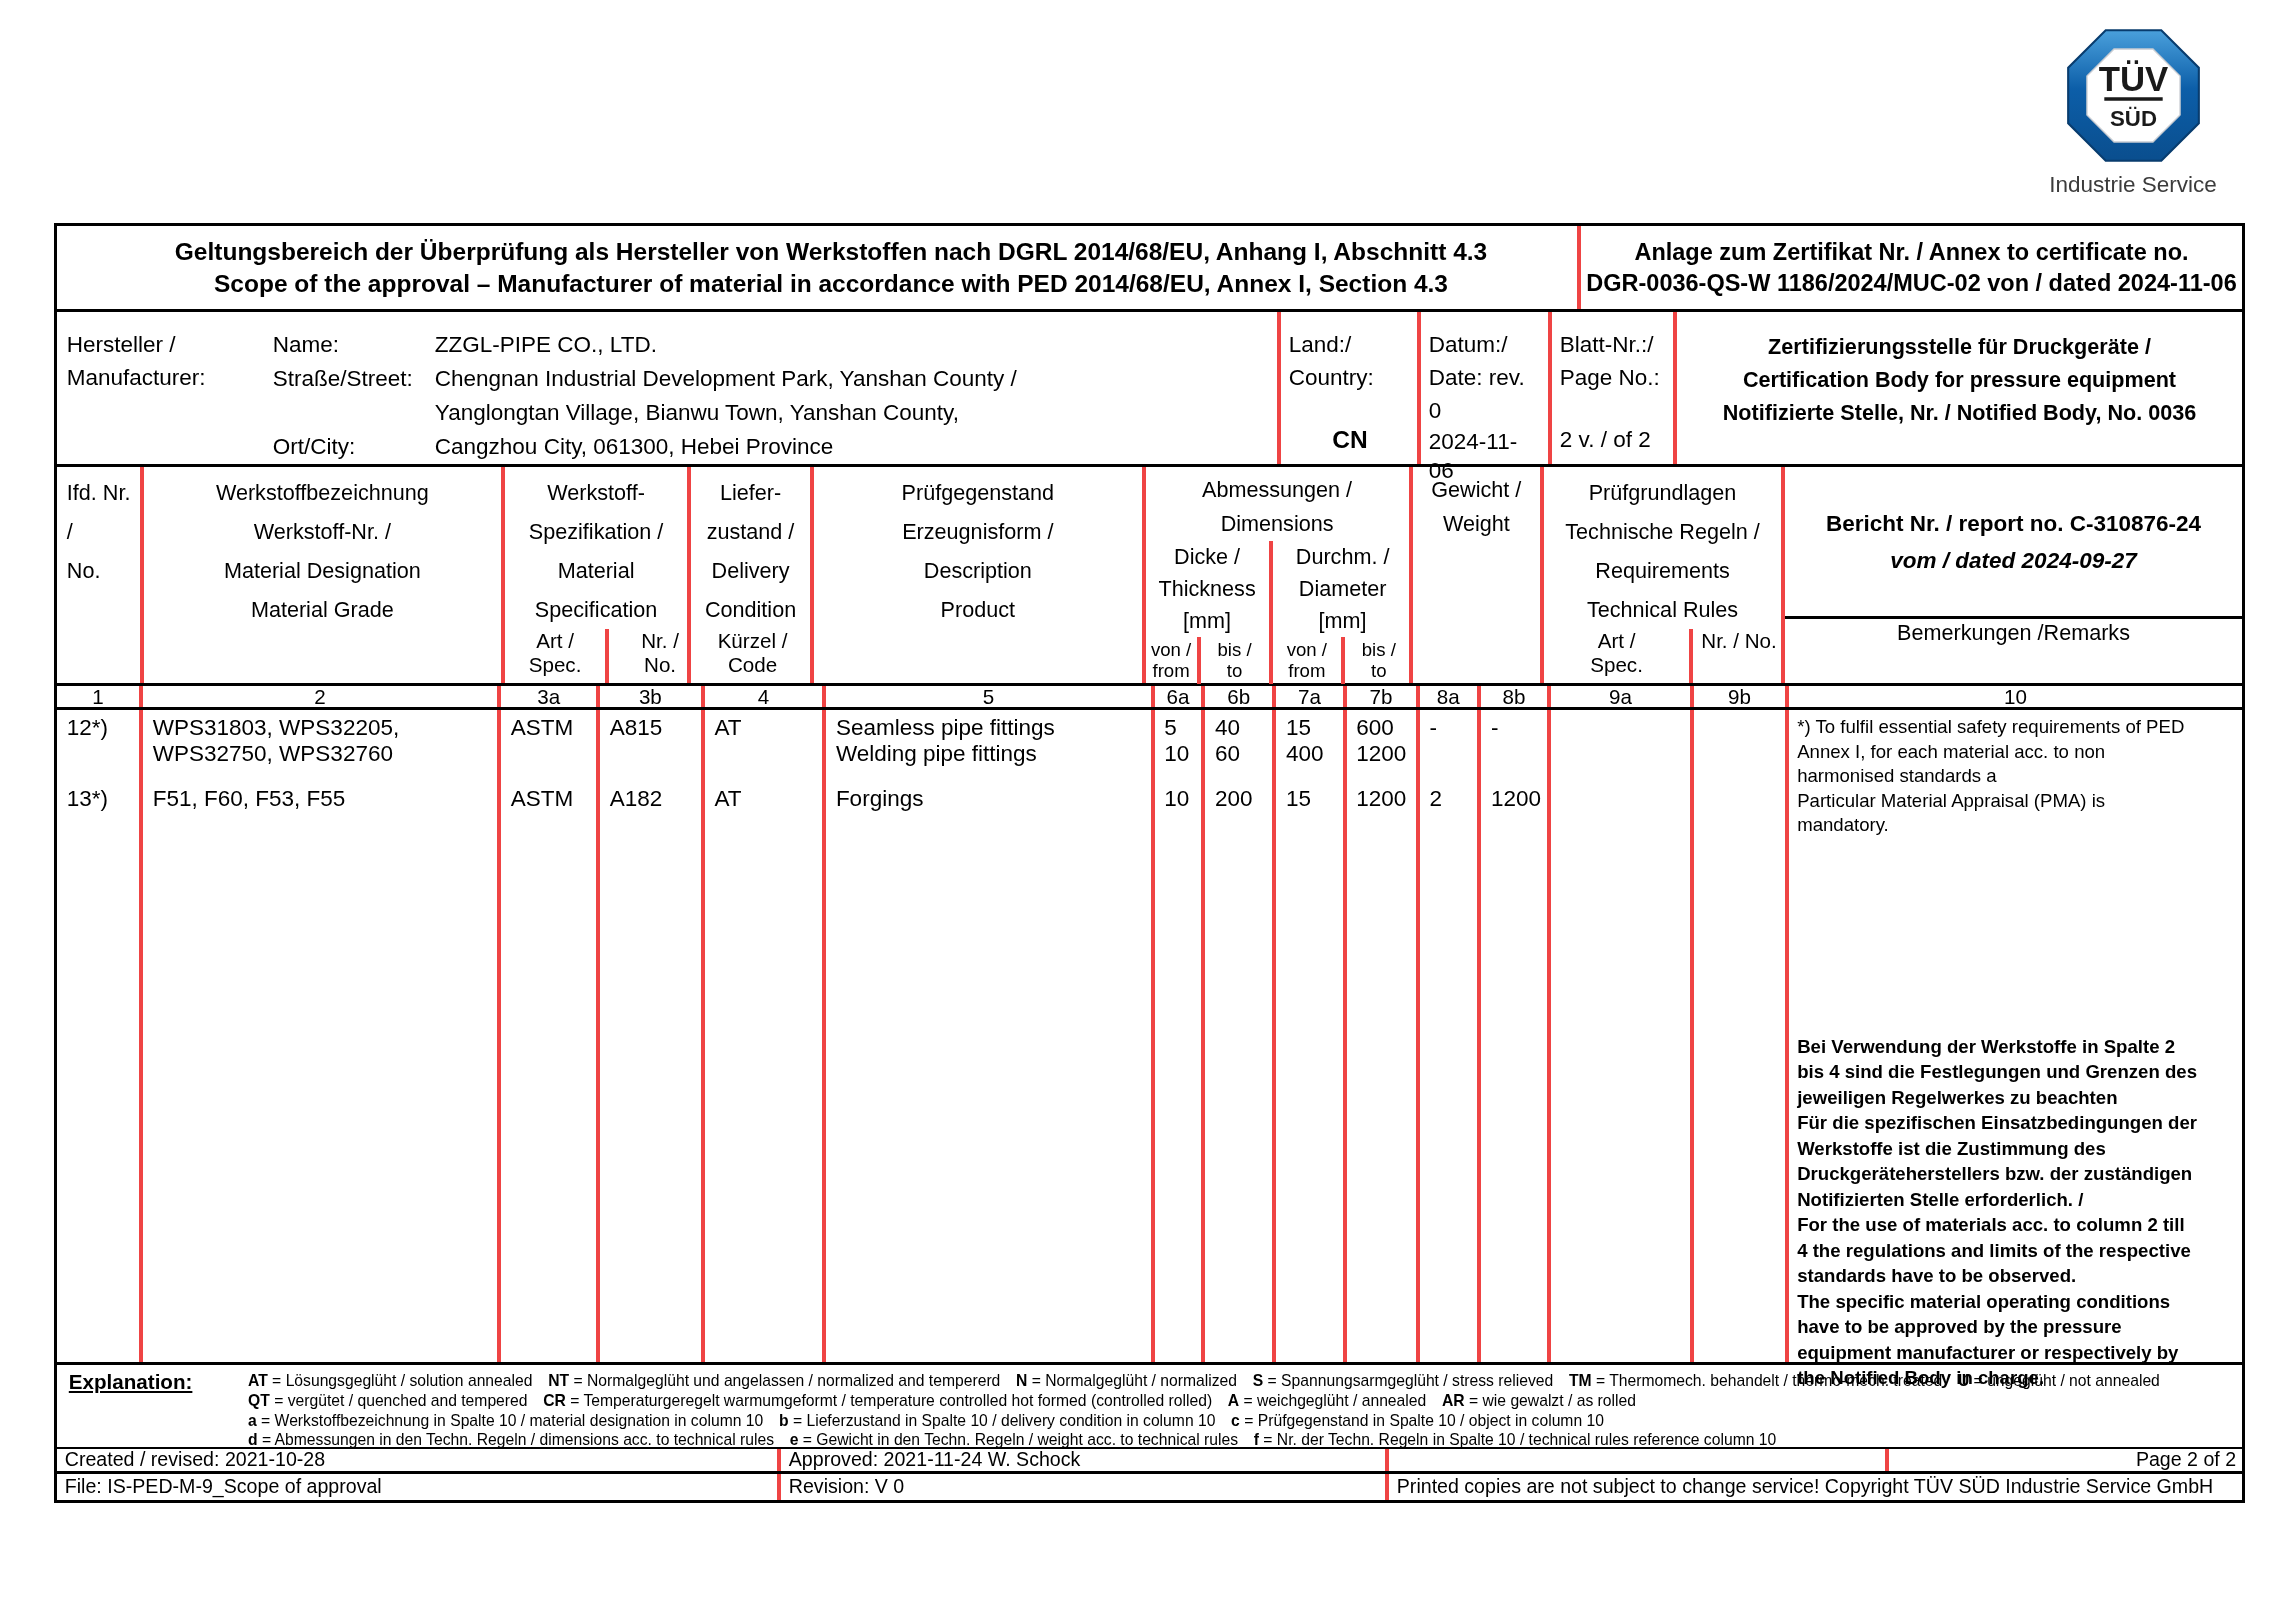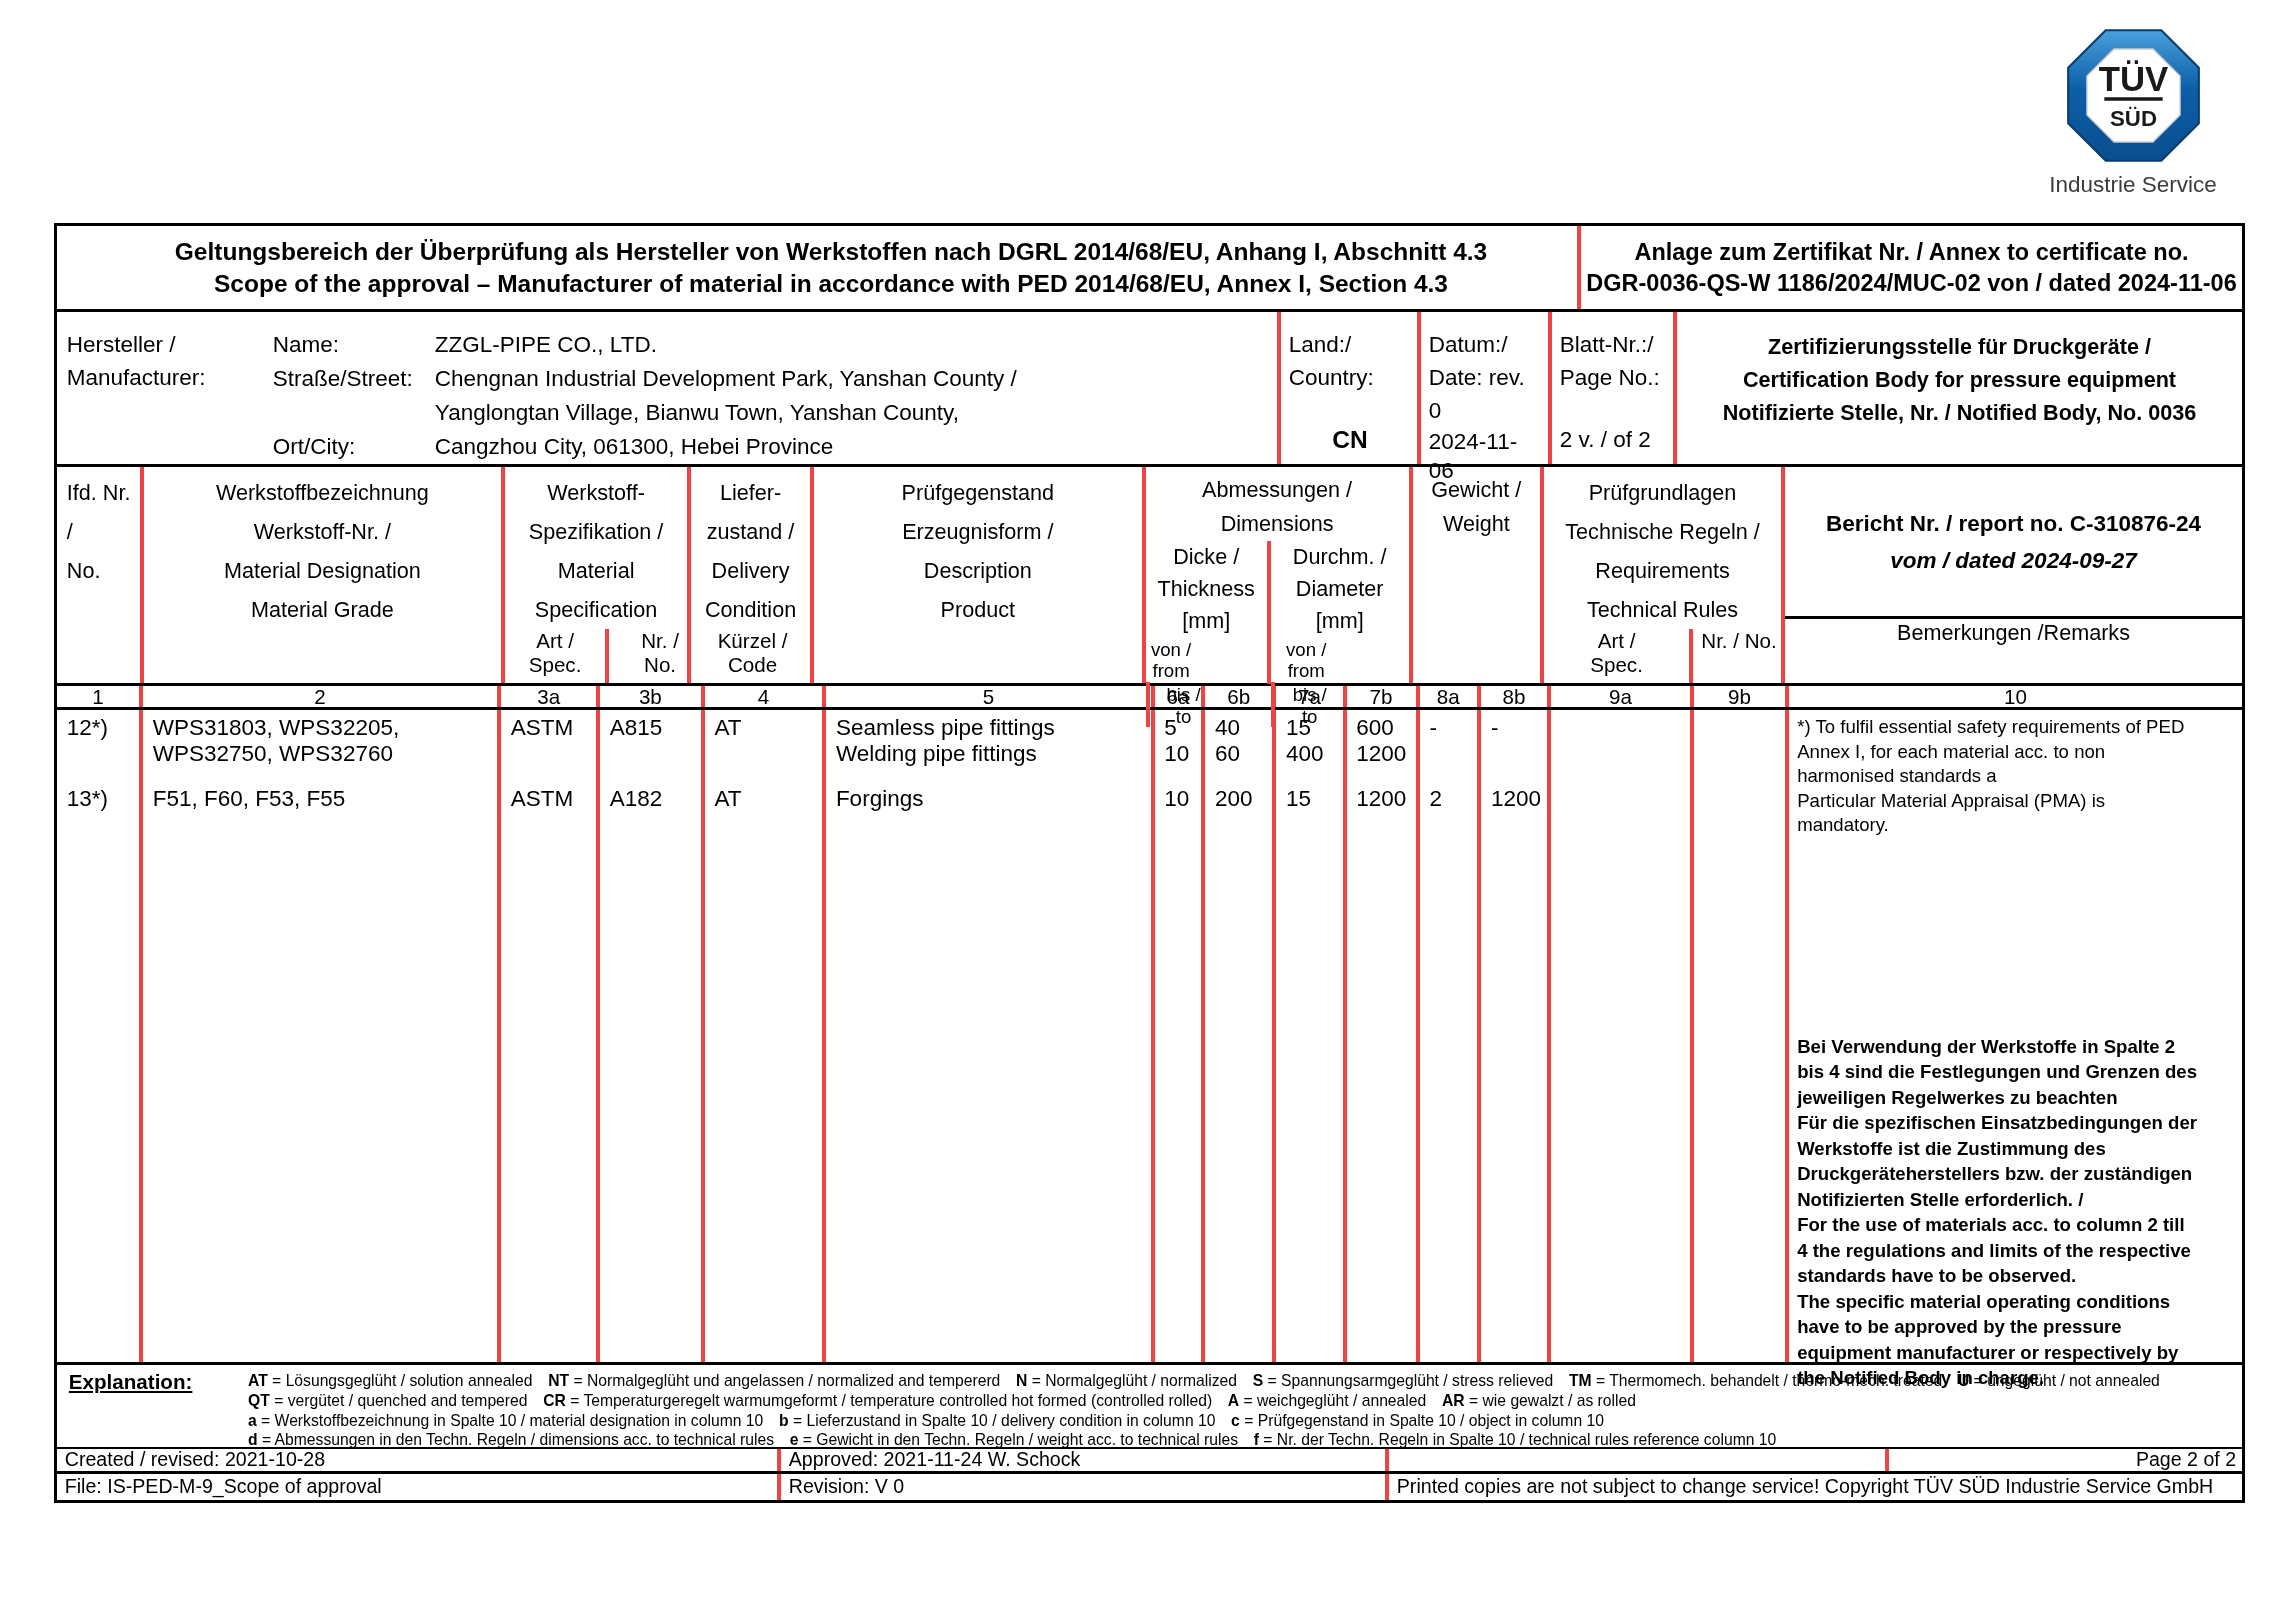--- a/index.html
+++ b/index.html
@@ -55,21 +55,21 @@
   .subrow { display:flex; height:55px; }
   .subrow .sc { flex:none; text-align:center; line-height:24.5px; font-size:20.6px; }
   .c1{width:83px;} .c2{width:363px;} .c3{width:186px;} .c3a{width:100px;} .c3b{width:106px;}
   .c4{width:123px;} .c5{width:333px;} .c67{width:267px;} .c6a{width:51px;} .c6b{width:72px;}
   .c7a{width:71px;} .c7b{width:74px;} .c8{width:132px;} .c8a{width:62px;} .c8b{width:71px;}
   .c9{width:241px;} .c9a{width:145px;} .c9b{width:96px;} .c10{width:463px;}
   .dims-top { height:74px; text-align:center; padding-top:5.9px; line-height:34px; }
   .dims-bot { flex:1; display:flex; }
   .dim-half { display:flex; flex-direction:column; }
   .dim-lab { flex:1; text-align:center; line-height:32px; font-size:21.6px; }
-  .vonbis { display:flex; height:47px;flex-direction:column; }
+  .vonbis { display:flex; height:47px; }
   .vonbis .vb { text-align:center; font-size:18.6px; line-height:21.6px; padding-top:2px; }
   .wt-top { height:74px; text-align:center; padding-top:5.9px; line-height:34px; }
   .wt-bot { flex:1; display:flex; }
   .wt-a { display:flex; flex-direction:column; justify-content:space-between; padding:0 0 2px 5.9px; font-size:20.6px; line-height:30px; }
   .wt-arrow { text-align:center; padding-right:5.9px; }
   .wt-b { display:flex; flex-direction:column; justify-content:flex-end; text-align:center; font-size:20.6px; line-height:23.5px; padding-bottom:3.9px; }
   .report-box { height:152px; border-bottom:3.9px solid #000; display:flex; flex-direction:column; justify-content:center; text-align:center; }
   .report-box .r1 { font-weight:bold; font-size:22.5px; line-height:37px; white-space:nowrap; }
   .report-box .r2 { font-weight:bold; font-style:italic; font-size:22.5px; line-height:37px; white-space:nowrap; }
   .remarks-h { flex:1; display:flex; justify-content:center; text-align:center; line-height:27.4px; }

